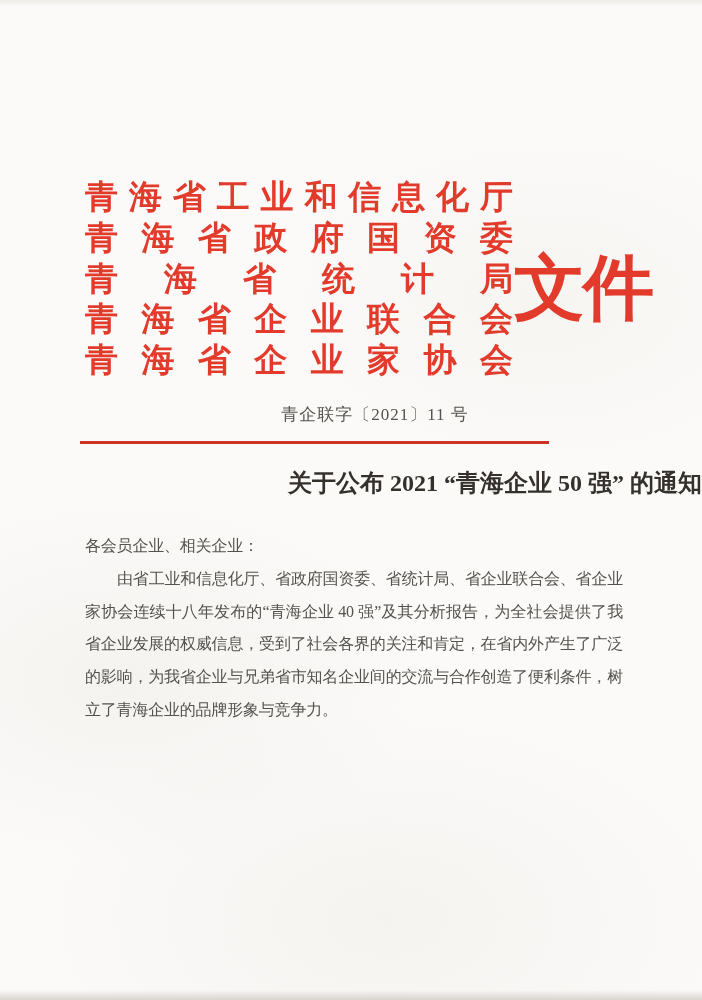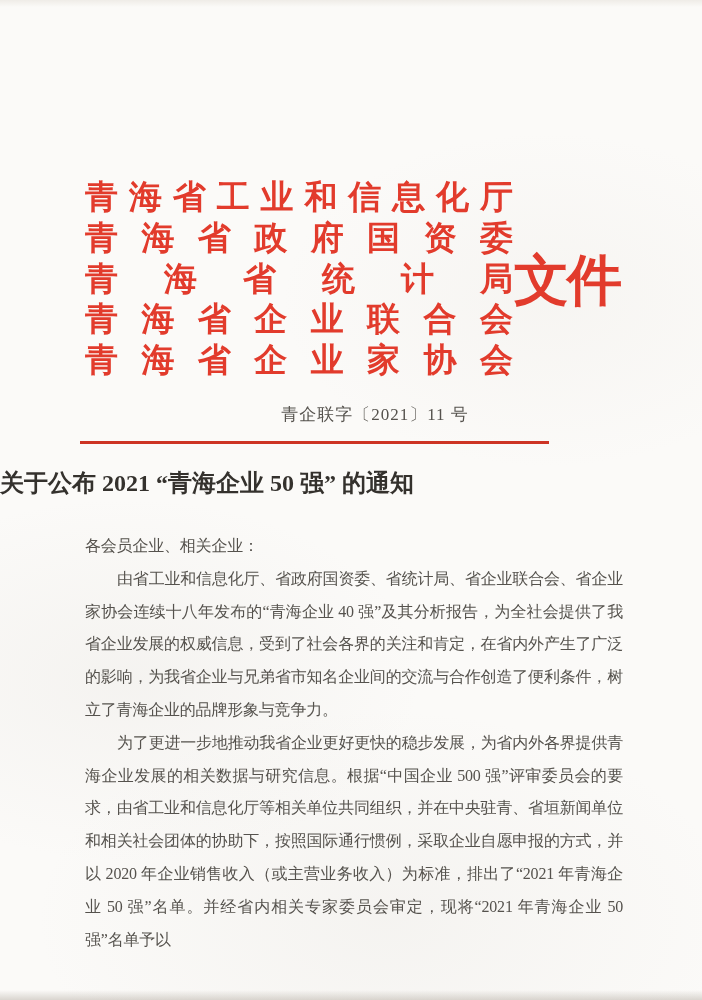--- a/index.html
+++ b/index.html
@@ -35,21 +35,21 @@
   .lh-line {
     display: flex; justify-content: space-between;
     font-size: 33px; line-height: 1;
     font-weight: bold;
     color: var(--letterhead-red, #e23b2c);
     white-space: nowrap;
   }
   .lh-suffix {
     position: absolute;
     left: 514px; top: 253px;
-    font-size: 55px; line-height: 1;
+    font-size: 71px; line-height: 1;
     font-weight: bold;
     letter-spacing: -2px;
     color: var(--letterhead-red, #e23b2c);
   }
 
   
   .doc-number {
     position: absolute;
     top: 403px; left: 0; width: 100%;
     text-align: center;
@@ -60,21 +60,21 @@
   .divider {
     position: absolute;
     top: 441px; left: 80px;
     width: 469px; height: 3px;
     background: var(--divider-red, #cd3424);
   }
   .title {
     position: absolute;
     top: 467px; left: 0; width: 100%;
     margin: 0;
-    text-align: left;
+    text-align: right;
     font-size: 24px; font-weight: 600;
     color: var(--title-ink, #34312d);
   }
 
   
   .body-text {
     position: absolute;
     left: 85px; top: 530px;
     width: 538px;
     font-size: 16px; line-height: 32.8px;
@@ -147,16 +147,15 @@
 
   <div class="doc-number">青企联字〔2021〕11 号</div>
 
   <div class="divider"></div>
 
   <h1 class="title">关于公布 2021 “青海企业 50 强” 的通知</h1>
 
   <div class="body-text">
     <p class="salutation">各会员企业、相关企业：</p>
     <p class="para">由省工业和信息化厅、省政府国资委、省统计局、省企业联合会、省企业家协会连续十八年发布的“青海企业 40 强”及其分析报告，为全社会提供了我省企业发展的权威信息，受到了社会各界的关注和肯定，在省内外产生了广泛的影响，为我省企业与兄弟省市知名企业间的交流与合作创造了便利条件，树立了青海企业的品牌形象与竞争力。</p>
-    <p class="para">为了更进一步地推动我省企业更好更快的稳步发展，为省内外各界提供青海企业发展的相关数据与研究信息。根据“中国企业 500 强”评审委员会的要求，由省工业和信息化厅等相关单位共同组织，并在中央驻青、省垣新闻单位和相关社会团体的协助下，按照国际通行惯例，采取企业自愿申报的方式，并以 2020 年企业销售收入（或主营业务收入）为标准，排出了“2021 年青海企业 50 强”名单。并经省内相关专家委员会审定，现将“2021 年青海企业 50 强”名单予以</p>
   </div>
 
 </div>
 
 </body></html>

